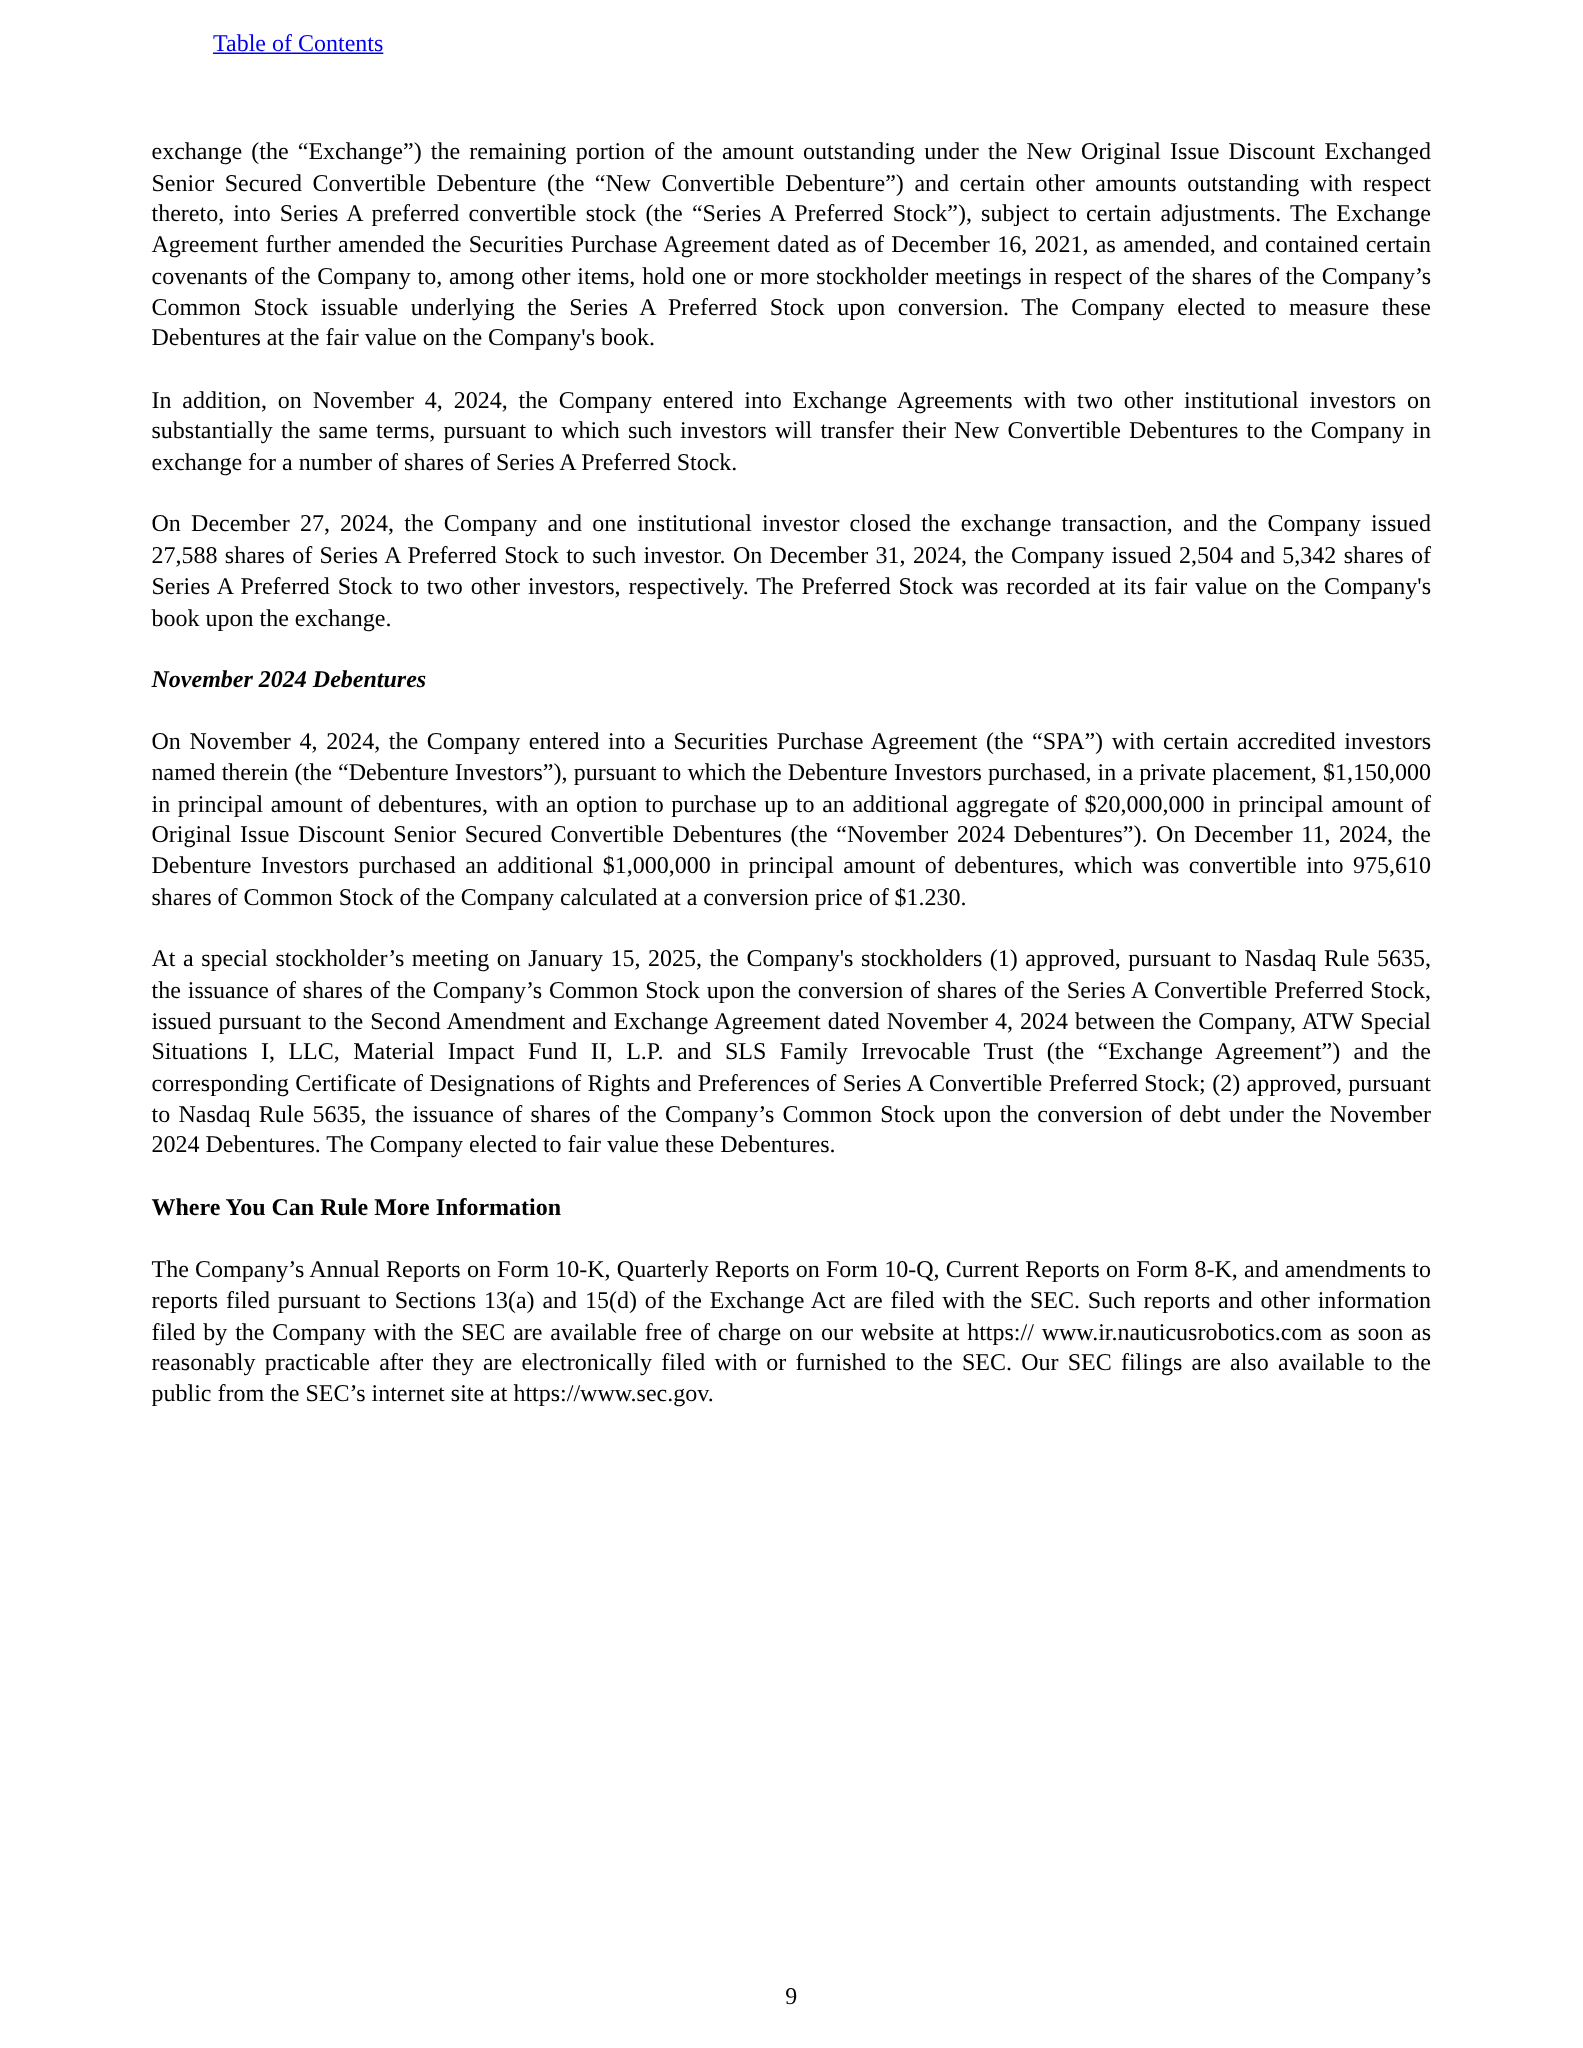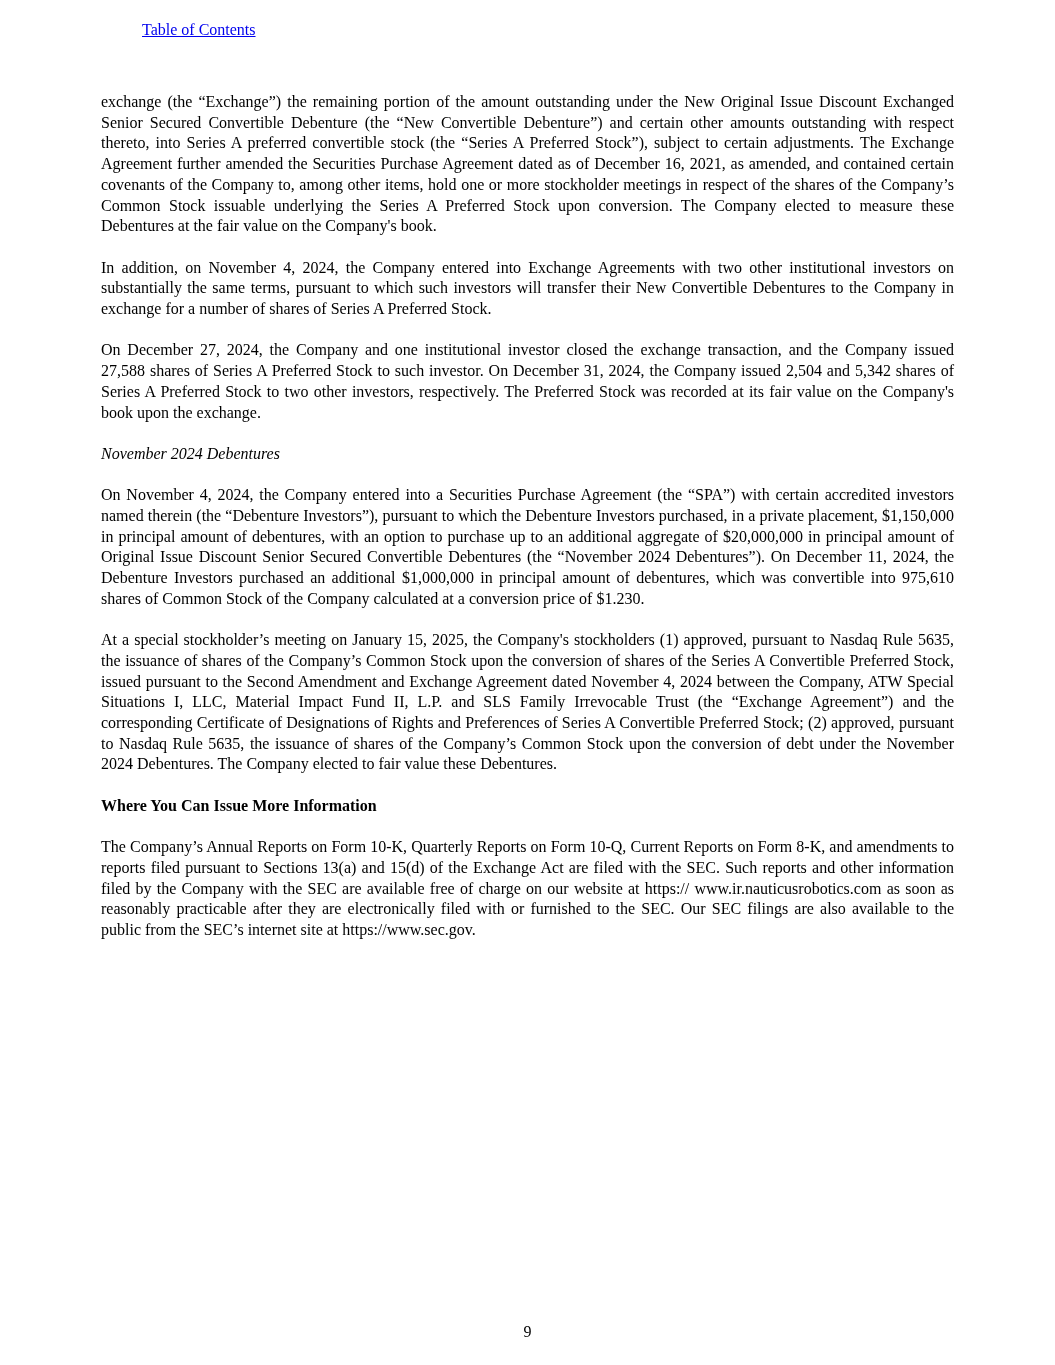--- a/index.html
+++ b/index.html
@@ -34,21 +34,21 @@
       font-size: 16px;
       line-height: 20.7px;
       margin-top: 18px;
     }
     .para {
       margin: 0 0 20.7px 0;
       text-align: justify;
     }
     .heading-italic {
       margin: 0 0 20.7px 0;
-      font-weight: normal;
+      font-weight: bold;
       font-style: italic;
     }
     .heading-bold {
       margin: 0 0 20.7px 0;
       font-weight: bold;
     }
     .page-number {
       position: absolute;
       left: 0;
       width: 1055px;
@@ -63,17 +63,17 @@
 
 <a class="toc-link">Table of Contents</a>
 
 <div class="content">
   <p class="para">exchange (the “Exchange”) the remaining portion of the amount outstanding under the New Original Issue Discount Exchanged Senior Secured Convertible Debenture (the “New Convertible Debenture”) and certain other amounts outstanding with respect thereto, into Series A preferred convertible stock (the “Series A Preferred Stock”), subject to certain adjustments. The Exchange Agreement further amended the Securities Purchase Agreement dated as of December 16, 2021, as amended, and contained certain covenants of the Company to, among other items, hold one or more stockholder meetings in respect of the shares of the Company’s Common Stock issuable underlying the Series A Preferred Stock upon conversion. The Company elected to measure these Debentures at the fair value on the Company's book.</p>
   <p class="para">In addition, on November 4, 2024, the Company entered into Exchange Agreements with two other institutional investors on substantially the same terms, pursuant to which such investors will transfer their New Convertible Debentures to the Company in exchange for a number of shares of Series A Preferred Stock.</p>
   <p class="para">On December 27, 2024, the Company and one institutional investor closed the exchange transaction, and the Company issued 27,588 shares of Series A Preferred Stock to such investor. On December 31, 2024, the Company issued 2,504 and 5,342 shares of Series A Preferred Stock to two other investors, respectively. The Preferred Stock was recorded at its fair value on the Company's book upon the exchange.</p>
   <p class="heading-italic">November 2024 Debentures</p>
   <p class="para">On November 4, 2024, the Company entered into a Securities Purchase Agreement (the “SPA”) with certain accredited investors named therein (the “Debenture Investors”), pursuant to which the Debenture Investors purchased, in a private placement, $1,150,000 in principal amount of debentures, with an option to purchase up to an additional aggregate of $20,000,000 in principal amount of Original Issue Discount Senior Secured Convertible Debentures (the “November 2024 Debentures”). On December 11, 2024, the Debenture Investors purchased an additional $1,000,000 in principal amount of debentures, which was convertible into 975,610 shares of Common Stock of the Company calculated at a conversion price of $1.230.</p>
   <p class="para">At a special stockholder’s meeting on January 15, 2025, the Company's stockholders (1) approved, pursuant to Nasdaq Rule 5635, the issuance of shares of the Company’s Common Stock upon the conversion of shares of the Series A Convertible Preferred Stock, issued pursuant to the Second Amendment and Exchange Agreement dated November 4, 2024 between the Company, ATW Special Situations I, LLC, Material Impact Fund II, L.P. and SLS Family Irrevocable Trust (the “Exchange Agreement”) and the corresponding Certificate of Designations of Rights and Preferences of Series A Convertible Preferred Stock; (2) approved, pursuant to Nasdaq Rule 5635, the issuance of shares of the Company’s Common Stock upon the conversion of debt under the November 2024 Debentures. The Company elected to fair value these Debentures.</p>
-  <p class="heading-bold">Where You Can Issue More Information</p>
+  <p class="heading-bold">Where You Can Rule More Information</p>
   <p class="para">The Company’s Annual Reports on Form 10-K, Quarterly Reports on Form 10-Q, Current Reports on Form 8-K, and amendments to reports filed pursuant to Sections 13(a) and 15(d) of the Exchange Act are filed with the SEC. Such reports and other information filed by the Company with the SEC are available free of charge on our website at https:// www.ir.nauticusrobotics.com as soon as reasonably practicable after they are electronically filed with or furnished to the SEC. Our SEC filings are also available to the public from the SEC’s internet site at https://www.sec.gov.</p>
 </div>
 
 <div class="page-number">9</div>
 
 </body></html>

